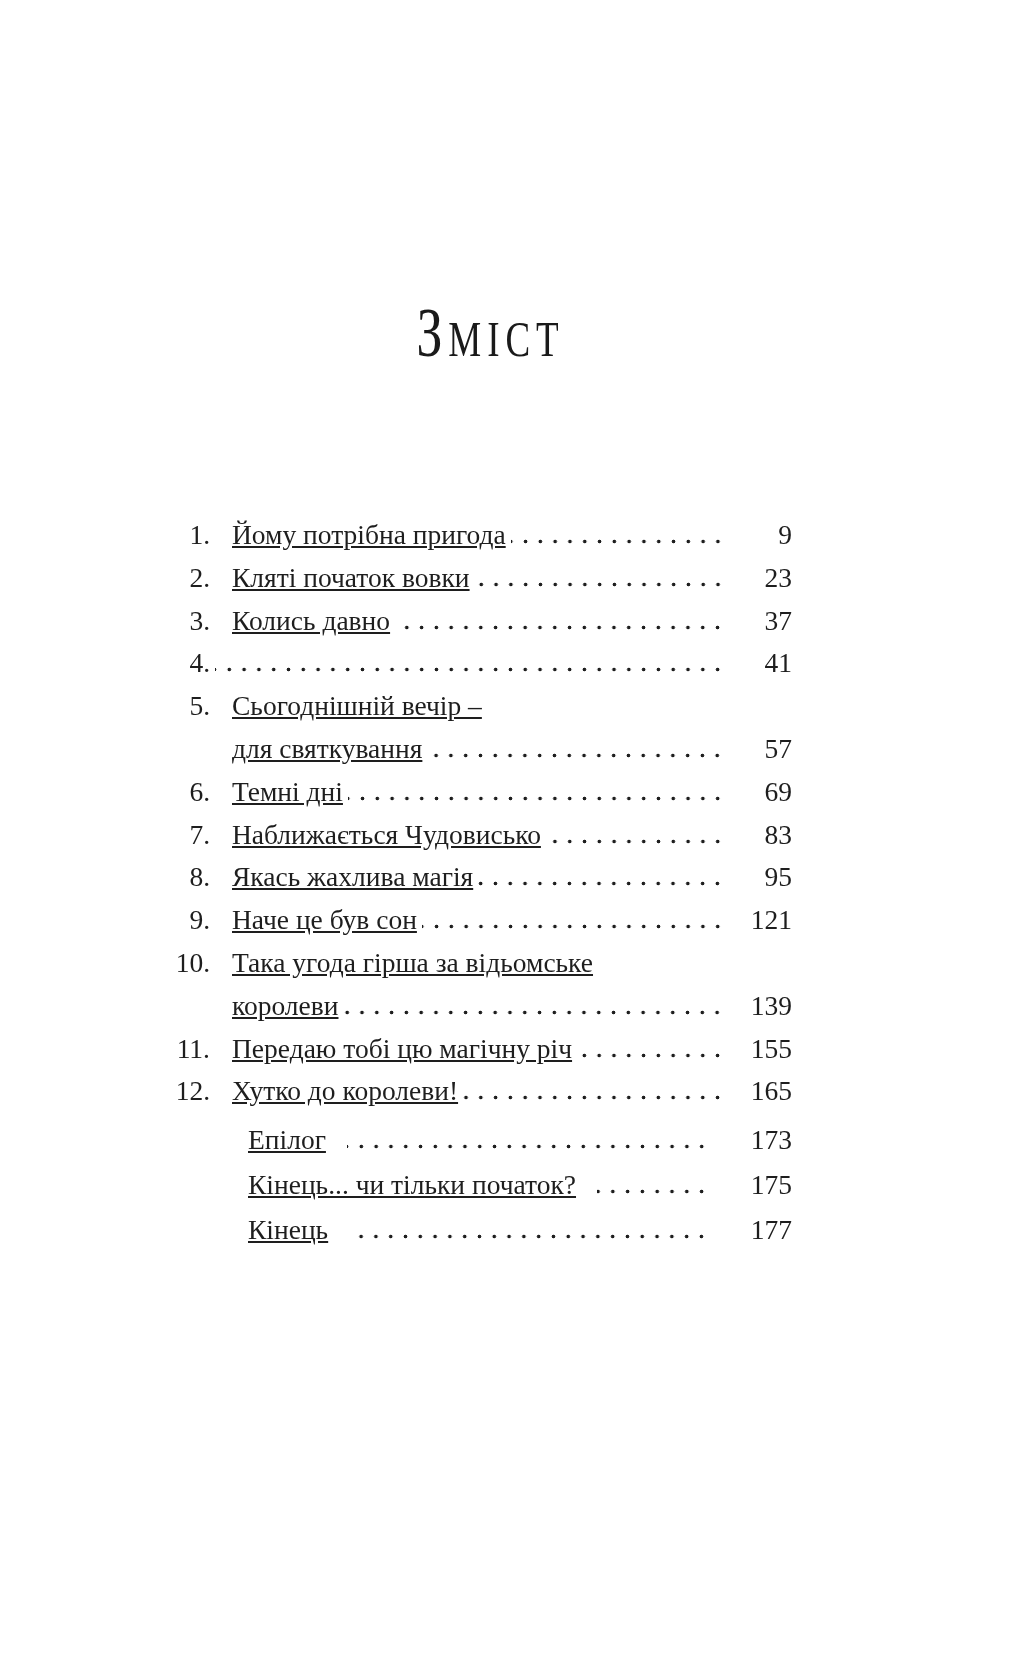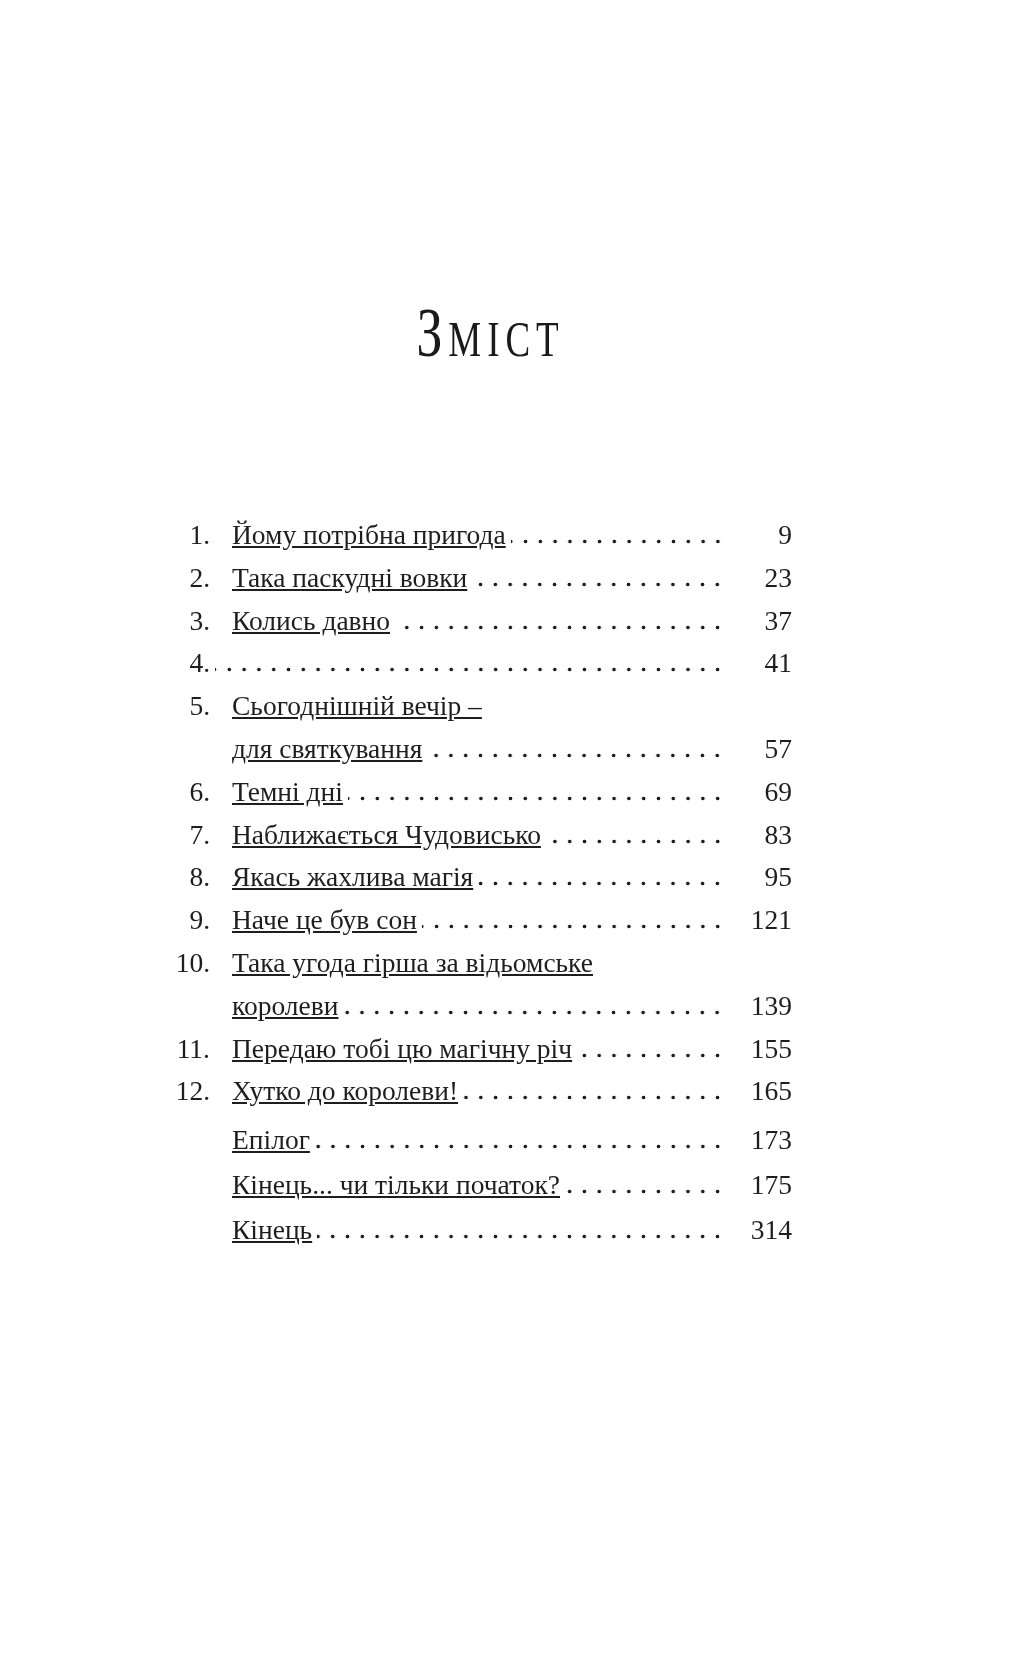--- a/index.html
+++ b/index.html
@@ -43,20 +43,21 @@
     font-size: 27.5px;
     line-height: 1.15;
   }
   .row {
     display: flex;
     align-items: baseline;
     height: 42.8px;
   }
   .back-matter .row {
     height: 45px;
+    gap: 16px;
   }
   .back-matter {
     margin-top: 6px;
   }
   .num {
     flex: none;
     width: 47px;
     text-align: right;
     white-space: nowrap;
   }
@@ -94,21 +95,21 @@
 
     <div class="row">
       <span class="num">1.</span>
       <span class="txt">Йому потрібна пригода</span>
       <span class="leader"></span>
       <span class="pg">9</span>
     </div>
 
     <div class="row">
       <span class="num">2.</span>
-      <span class="txt">Така паскудні вовки</span>
+      <span class="txt">Кляті початок вовки</span>
       <span class="leader"></span>
       <span class="pg">23</span>
     </div>
 
     <div class="row">
       <span class="num">3.</span>
       <span class="txt">Колись давно</span>
       <span class="leader"></span>
       <span class="pg">37</span>
     </div>
@@ -193,18 +194,18 @@
       <div class="row">
         <span class="num"></span>
         <span class="txt">Кінець... чи тільки початок?</span>
         <span class="leader"></span>
         <span class="pg">175</span>
       </div>
       <div class="row">
         <span class="num"></span>
         <span class="txt">Кінець</span>
         <span class="leader"></span>
-        <span class="pg">314</span>
+        <span class="pg">177</span>
       </div>
     </div>
 
   </div>
 </div>
 
 </body></html>

